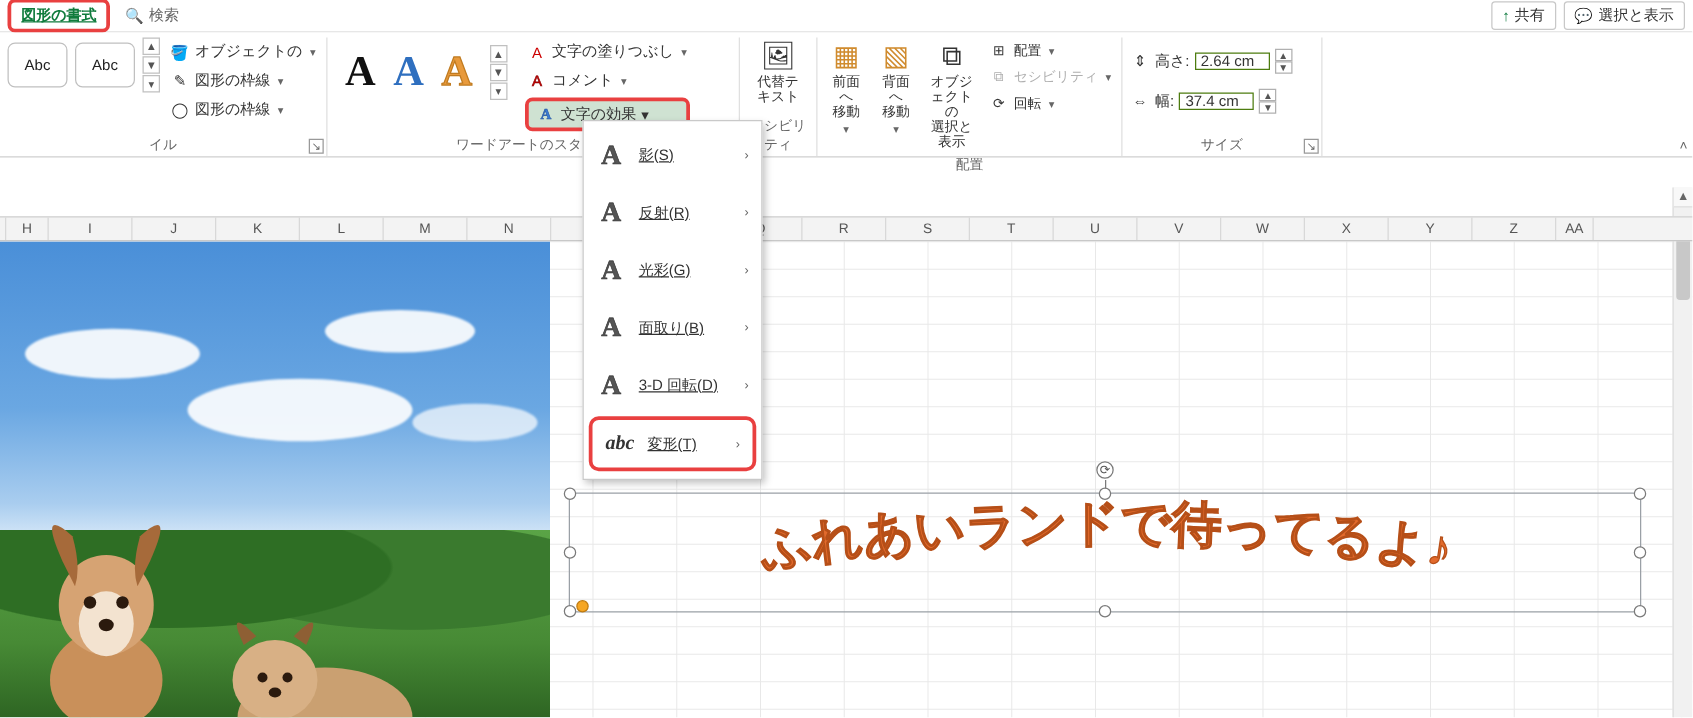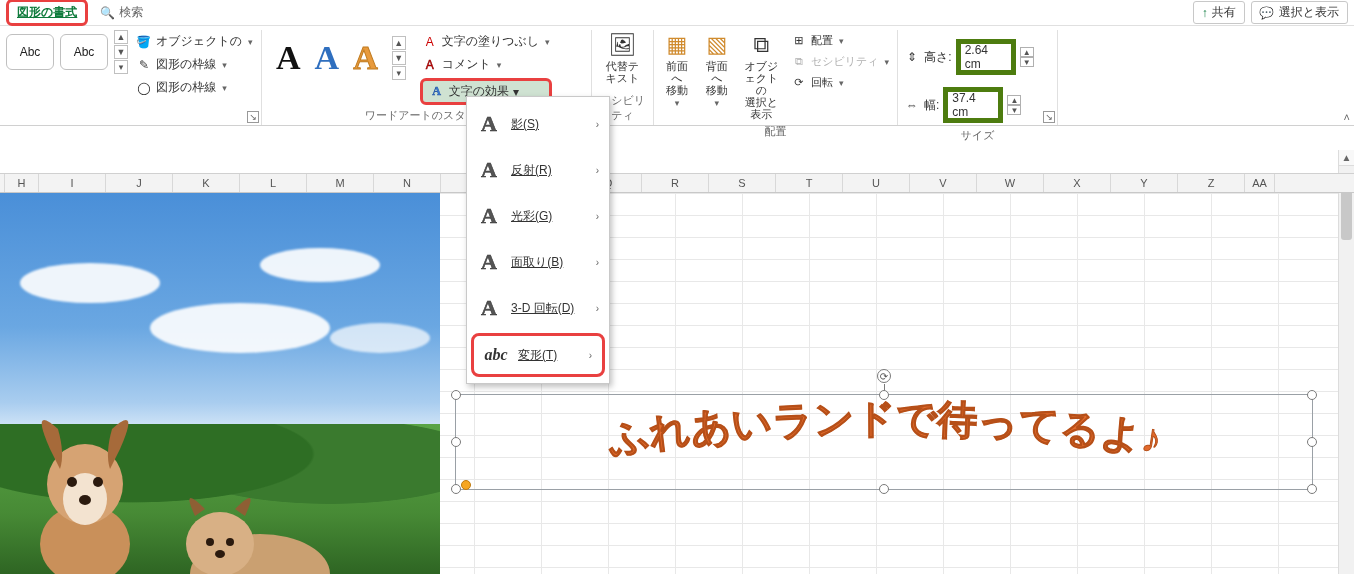--- a/index.html
+++ b/index.html
@@ -144,21 +144,21 @@
   }
   .big-btn .bicon{ font-size:22px;}
   .big-btn .blabel{ font-size:11px; line-height:1.1;}
   .big-btn .caret{font-size:9px;color:#666;}
 
   .align-group .stack-item{font-size:11px;}
   .disabled{color:#b0b0b0;}
 
   .size-row{display:flex;align-items:center;gap:4px;margin:3px 0;}
   .size-input{
-    width:60px;height:36px;border:5px solid #4d7c0f;padding:0 4px;
+    width:60px;height:14px;border:1px solid #4d7c0f;padding:0 4px;
     display:flex;align-items:center;background:#fff;
   }
   .spinner{display:flex;flex-direction:column;}
   .spin{width:14px;height:10px;border:1px solid #b0b0b0;font-size:8px;display:flex;align-items:center;justify-content:center;color:#555;background:#fff;}
 
   .collapse-ribbon{
     position:absolute; right:4px; bottom:2px;
     font-size:11px; color:#666;
   }
 
@@ -339,20 +339,21 @@
           <span>図形の枠線</span>
             <span class="caret">▾</span>
         </div>
         <div class="stack-item">
           <span class="mini-icon">◯</span>
           <span>図形の枠線</span>
             <span class="caret">▾</span>
         </div>
       </div>
     </div>
+    <div class="group-label">イル</div>
     <div class="dialog-launcher">↘</div>
   </div>
 
   <div class="group" style="width:330px;">
     <div class="group-body">
       <div class="wa-gallery">
         <span class="wa-sample wa-black">A</span>
         <span class="wa-sample wa-blue">A</span>
         <span class="wa-sample wa-orange">A</span>
         <div class="gallery-arrows">

